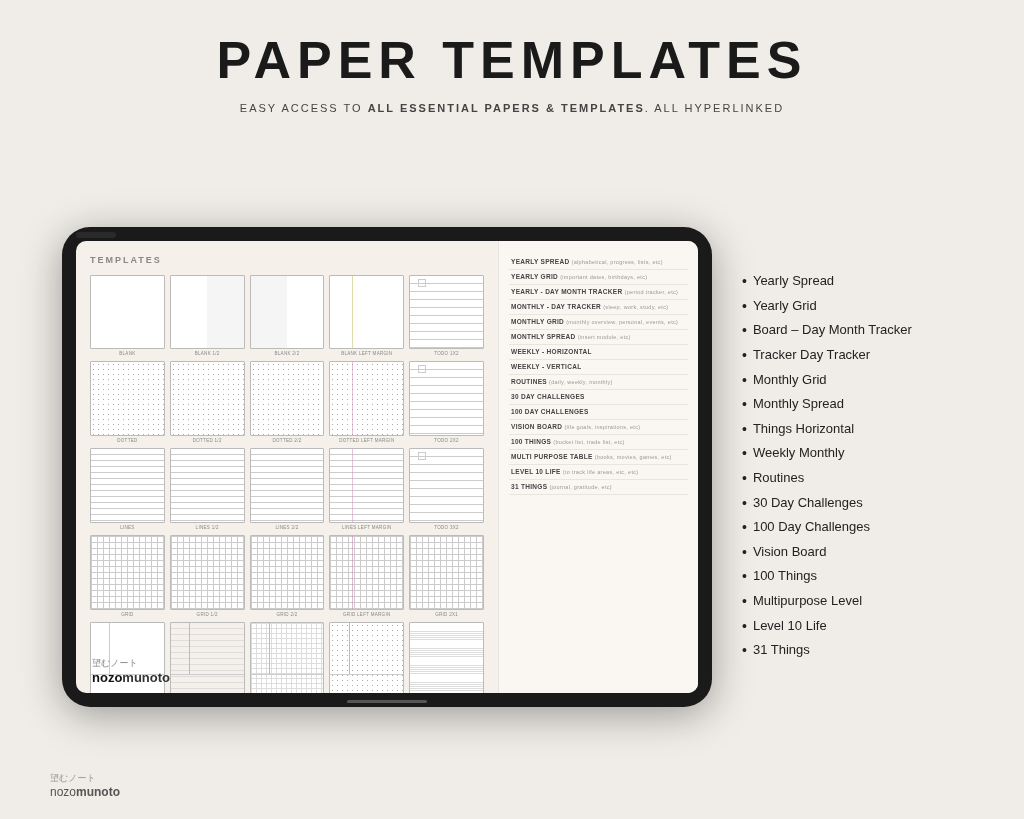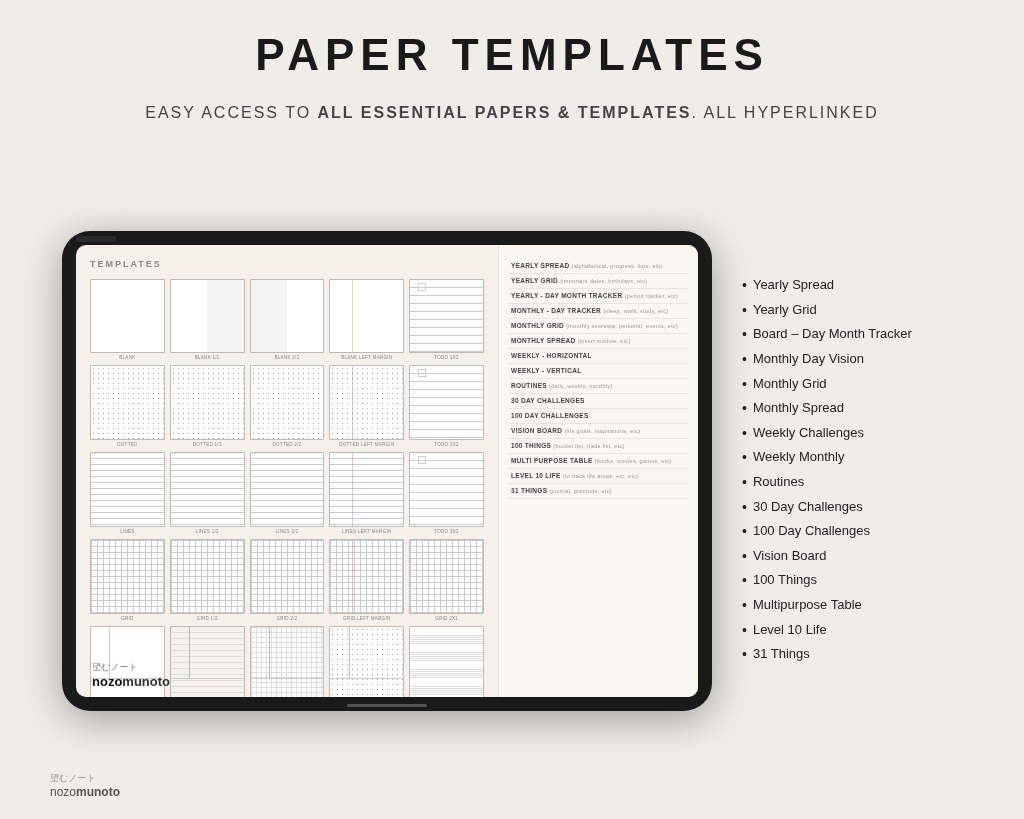--- a/index.html
+++ b/index.html
@@ -16,30 +16,30 @@
       padding: 30px 40px 20px 40px;
     }
 
     .header-section {
       text-align: center;
       margin-bottom: 20px;
       width: 100%;
     }
 
     .main-title {
-      font-size: 44px;
+      font-size: 52px;
       font-weight: 900;
       letter-spacing: 6px;
       color: #1a1a1a;
       text-transform: uppercase;
-      margin-bottom: 24px;
+      margin-bottom: 12px;
     }
 
     .subtitle {
-      font-size: 16px;
+      font-size: 11px;
       letter-spacing: 2px;
       color: #444;
       text-transform: uppercase;
     }
 
     .subtitle strong {
       font-weight: 900;
     }
 
     .content-area {
@@ -477,33 +477,33 @@
     <div class="feature-item">
       <span class="bullet">•</span>
       <span>Yearly Grid</span>
     </div>
     <div class="feature-item">
       <span class="bullet">•</span>
       <span>Board – Day Month Tracker</span>
     </div>
     <div class="feature-item">
       <span class="bullet">•</span>
-      <span>Monthly Day Vision</span>
+      <span>Tracker Day Tracker</span>
     </div>
     <div class="feature-item">
       <span class="bullet">•</span>
       <span>Monthly Grid</span>
     </div>
     <div class="feature-item">
       <span class="bullet">•</span>
       <span>Monthly Spread</span>
     </div>
     <div class="feature-item">
       <span class="bullet">•</span>
-      <span>Weekly Challenges</span>
+      <span>Things Horizontal</span>
     </div>
     <div class="feature-item">
       <span class="bullet">•</span>
       <span>Weekly Monthly</span>
     </div>
     <div class="feature-item">
       <span class="bullet">•</span>
       <span>Routines</span>
     </div>
     <div class="feature-item">
@@ -517,21 +517,21 @@
     <div class="feature-item">
       <span class="bullet">•</span>
       <span>Vision Board</span>
     </div>
     <div class="feature-item">
       <span class="bullet">•</span>
       <span>100 Things</span>
     </div>
     <div class="feature-item">
       <span class="bullet">•</span>
-      <span>Multipurpose Table</span>
+      <span>Multipurpose Level</span>
     </div>
     <div class="feature-item">
       <span class="bullet">•</span>
       <span>Level 10 Life</span>
     </div>
     <div class="feature-item">
       <span class="bullet">•</span>
       <span>31 Things</span>
     </div>
   </div>

